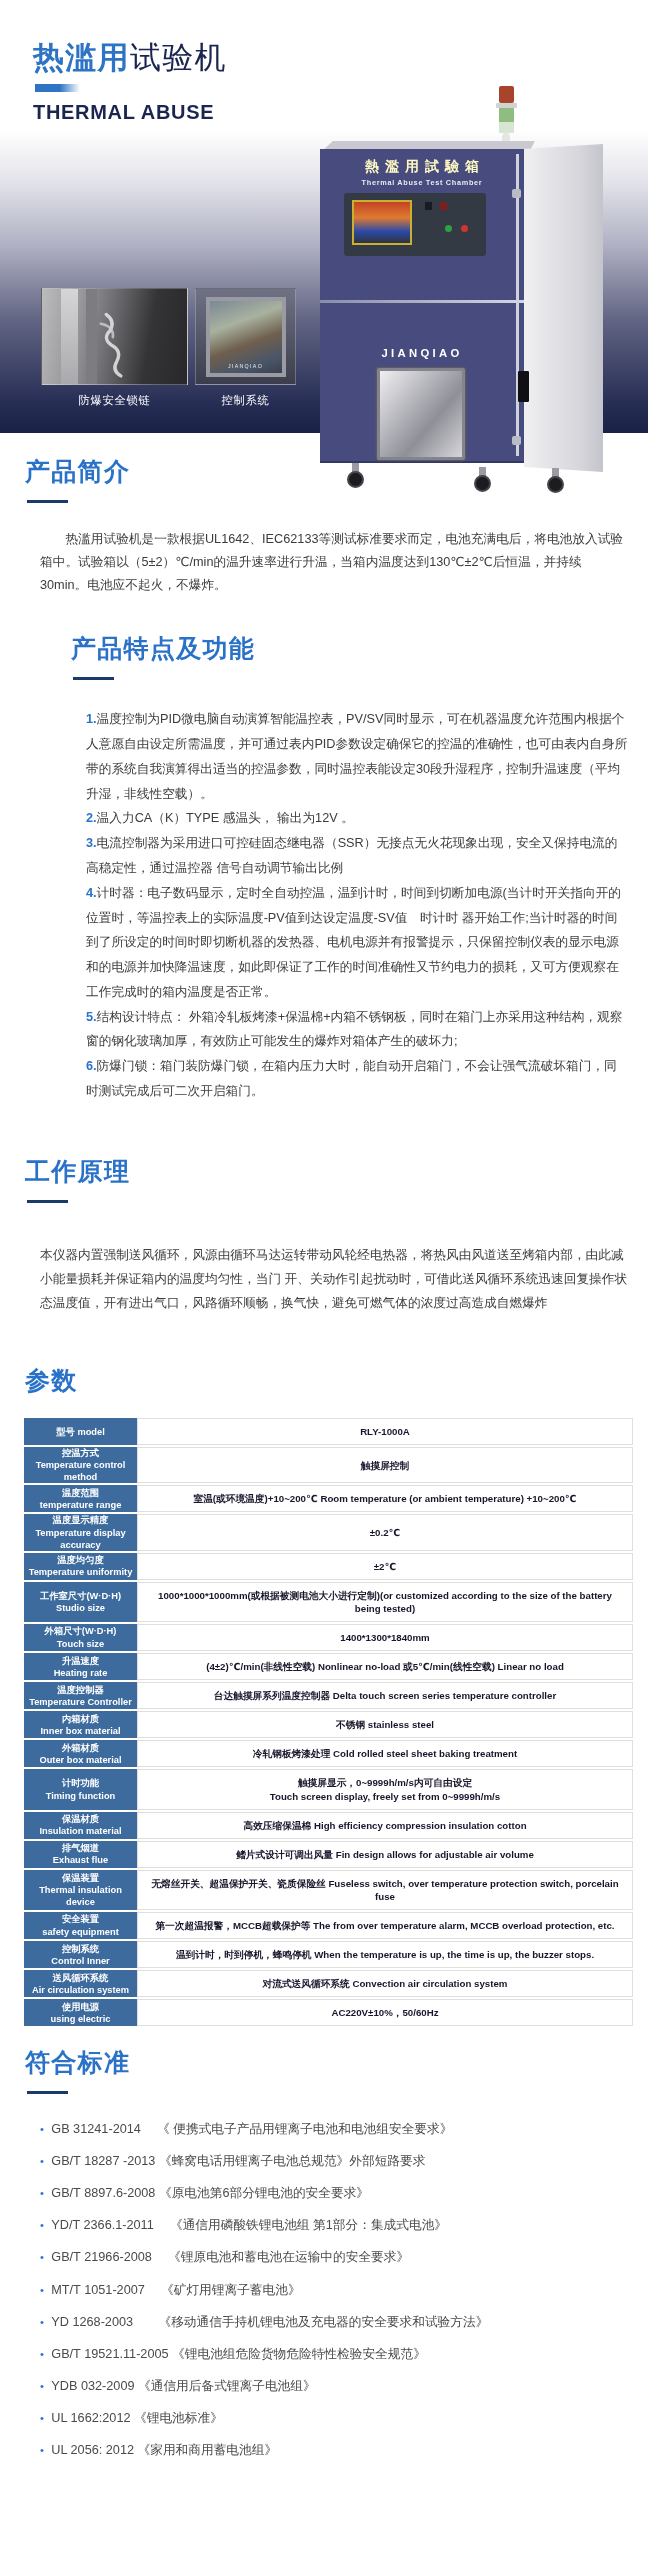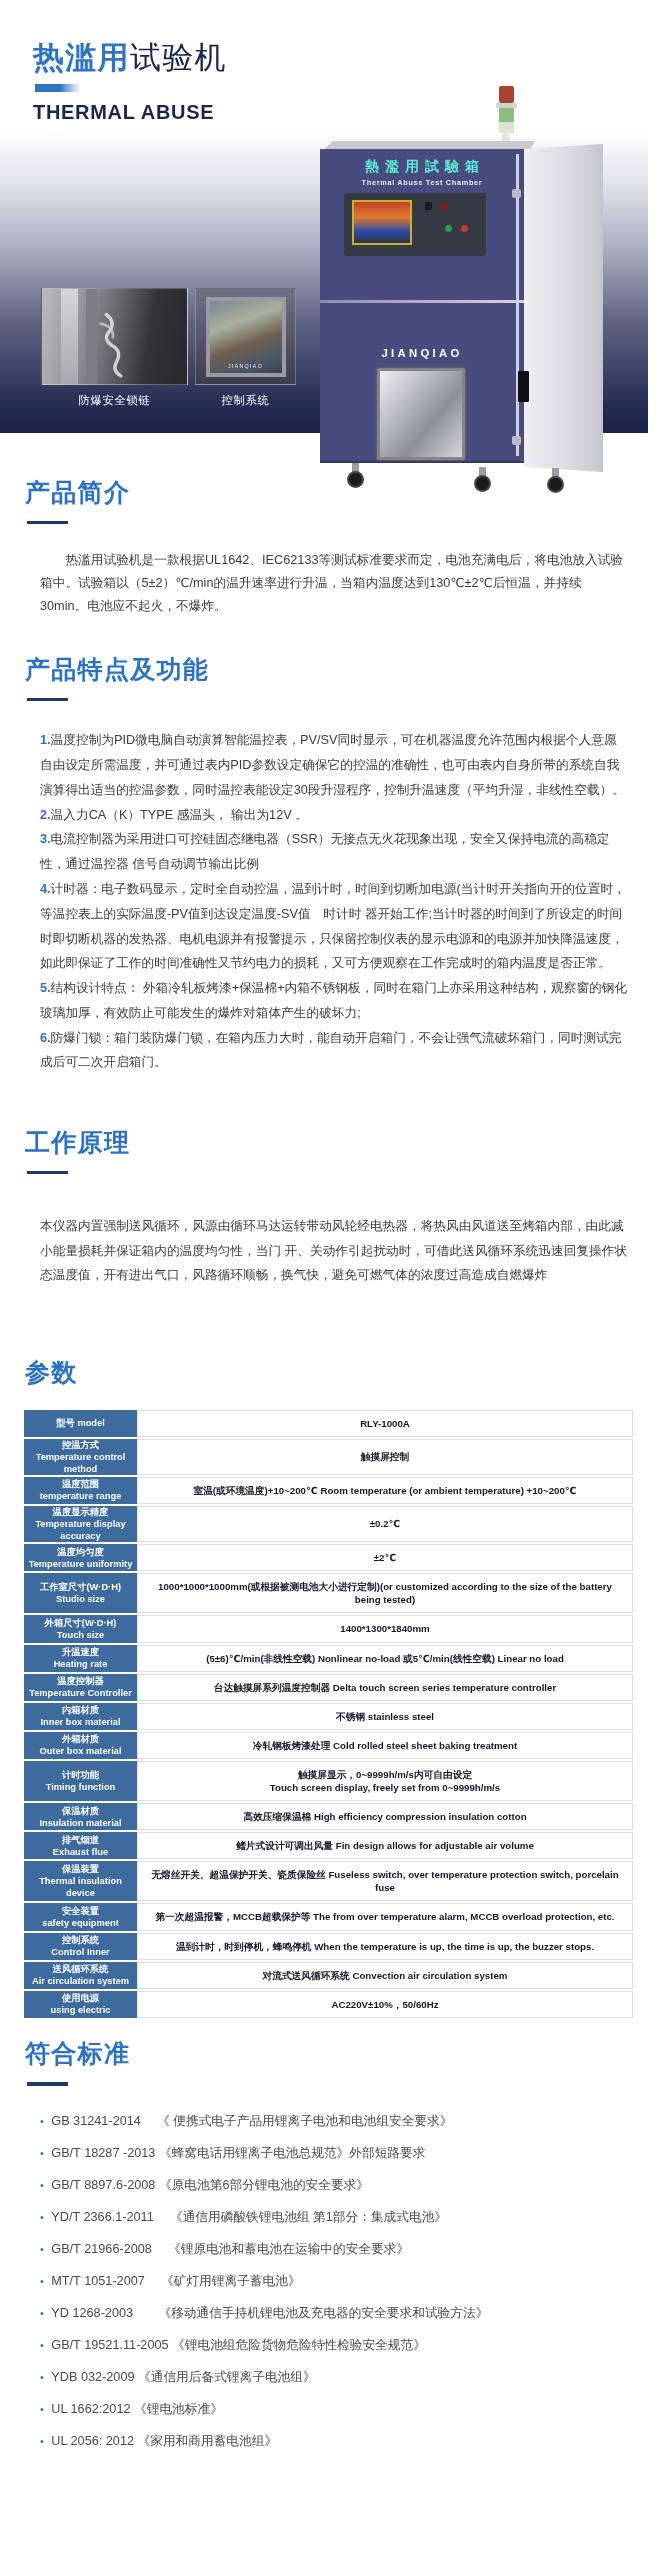--- a/index.html
+++ b/index.html
@@ -28,21 +28,21 @@
   .lamp-col   { position:absolute; left:176px; top:18px; width:21.4px; height:5.3px;  background:#cfd4cf; border-radius:1.3px; }
   .lamp-green { position:absolute; left:179px; top:23.4px; width:14.7px; height:13.4px; background:#8fbc7f; }
   .lamp-pale  { position:absolute; left:179px; top:37px; width:14.7px; height:11.3px; background:#d7e6d2; }
   .lamp-stem  { position:absolute; left:182px; top:48px; width:8px; height:10.7px; background:#e5e5e1; border-radius:40%; }
   .m-top   { position:absolute; left:0; top:56px; width:215px; height:8px; background:#c9c9d2;
              clip-path:polygon(2% 100%,6% 0,100% 0,98% 100%); }
   .m-front { position:absolute; left:0; top:64px; width:204px; height:314px; background:#474b7d; border-bottom:2.7px solid #343866; }
   .m-side  { position:absolute; left:204px; top:59px; width:79px; height:328px;
              background:linear-gradient(90deg,#f0f0f2,#d6d6dc 70%,#c4c4cc);
              clip-path:polygon(0 1.5%,100% 0,100% 100%,0 98.5%); }
-  .m-label-cn { position:absolute; left:0; top:9.3px; width:100%; text-align:center; color:#5eead4;
+  .m-label-cn { position:absolute; left:0; top:9.3px; width:100%; text-align:center; color:#fef9c3;
                 font-size:14px; font-weight:bold; letter-spacing:6px; text-indent:6px; }
   .m-label-en { position:absolute; left:0; top:29px; width:100%; text-align:center; color:#e9ebf5;
                 font-size:7.3px; font-weight:bold; letter-spacing:0.7px; }
   .m-panel  { position:absolute; left:24px; top:44px; width:142px; height:63px; background:#343a44; border-radius:3.3px; }
   .m-screen { position:absolute; left:8px; top:7.3px; width:60px; height:45px; border:2.7px solid #c9b12f;
               background:linear-gradient(180deg,#c24325 0%,#df7a31 38%,#2a49a8 72%,#31343c 100%); }
   .m-btn { position:absolute; width:7.3px; height:7.3px; }
   .m-btn.b1 { left:81px; top:9.3px; background:#181c22; }
   .m-btn.b2 { left:96px; top:9.3px; background:#7d1f1f; }
   .m-btn.b3 { left:101px; top:32px; background:#2f9e44; border-radius:50%; }
@@ -76,32 +76,32 @@
     display:flex; align-items:flex-end; justify-content:center; }
   .thumb2 .screen2 span { color:#e9e9ee; font-size:5.3px; letter-spacing:1.3px; padding-bottom:4px; }
   .thumb-cap { position:absolute; top:393px; color:#ffffff; font-size:11.3px; text-align:center; letter-spacing:0.7px; }
   .cap1 { left:41px; width:147px; }
   .cap2 { left:195px; width:101px; }
 
   
   .sec-head { margin-left:25px; font-size:25px; font-weight:bold; color:#2a72c8; letter-spacing:1.3px; }
   .sec-bar  { margin:12px 0 0 27px; width:41px; height:3.3px; background:#1b3a6b; }
 
-  .sec-intro { margin-top:43px; }
+  .sec-intro { margin-top:22px; }
   .intro-body { margin:25px 40px 0 40px; font-size:12.7px; line-height:1.78; color:#3c3c3c; text-indent:2em; }
 
-  .sec-features { margin-top:36px; }
+  .sec-features { margin-top:36px;margin-left:46px; }
   .features-list { margin:27px 40px 0 40px; }
   .feature { font-size:12.7px; line-height:1.95; color:#3c3c3c; }
   .f-num { color:#2a72c8; font-weight:bold; }
 
   .sec-principle { margin-top:51px; }
   .principle-body { margin:40px 40px 0 40px; font-size:12.7px; line-height:1.9; color:#3c3c3c; }
 
-  .sec-params { margin-top:69px; }
+  .sec-params { margin-top:49px; }
   .param-table { margin:18.7px 0 0 24px; width:609px; border-collapse:separate; border-spacing:0 2px; }
   .param-table td { vertical-align:middle; }
   .p-label { width:113px; background:#3d6b9e; color:#ffffff; text-align:center;
              font-size:9.3px; font-weight:bold; line-height:1.3; padding:0 4px; }
   .p-value { background:#ffffff; border:0.7px solid #dfdfdf; color:#17172c; text-align:center;
              font-size:9.7px; font-weight:bold; line-height:1.35; padding:6px 9.3px; }
 
   .sec-standards { margin-top:17.4px; }
   .standards-list { margin:29px 27px 0 40px; }
   .standard { font-size:12.7px; line-height:1.0; color:#4a4a4a; margin-bottom:19.4px; display:flex; }
@@ -278,21 +278,21 @@
 
     </td>
   </tr>
 
   <tr>
     <td class="p-label">
       <div class="p-cn">升温速度</div>
       <div class="p-en">Heating rate</div>
     </td>
     <td class="p-value">
-      <div class="p-val">(5±6)℃/min(非线性空载) Nonlinear no-load 或5℃/min(线性空载) Linear no load</div>
+      <div class="p-val">(4±2)℃/min(非线性空载) Nonlinear no-load 或5℃/min(线性空载) Linear no load</div>
 
     </td>
   </tr>
 
   <tr>
     <td class="p-label">
       <div class="p-cn">温度控制器</div>
       <div class="p-en">Temperature Controller</div>
     </td>
     <td class="p-value">

